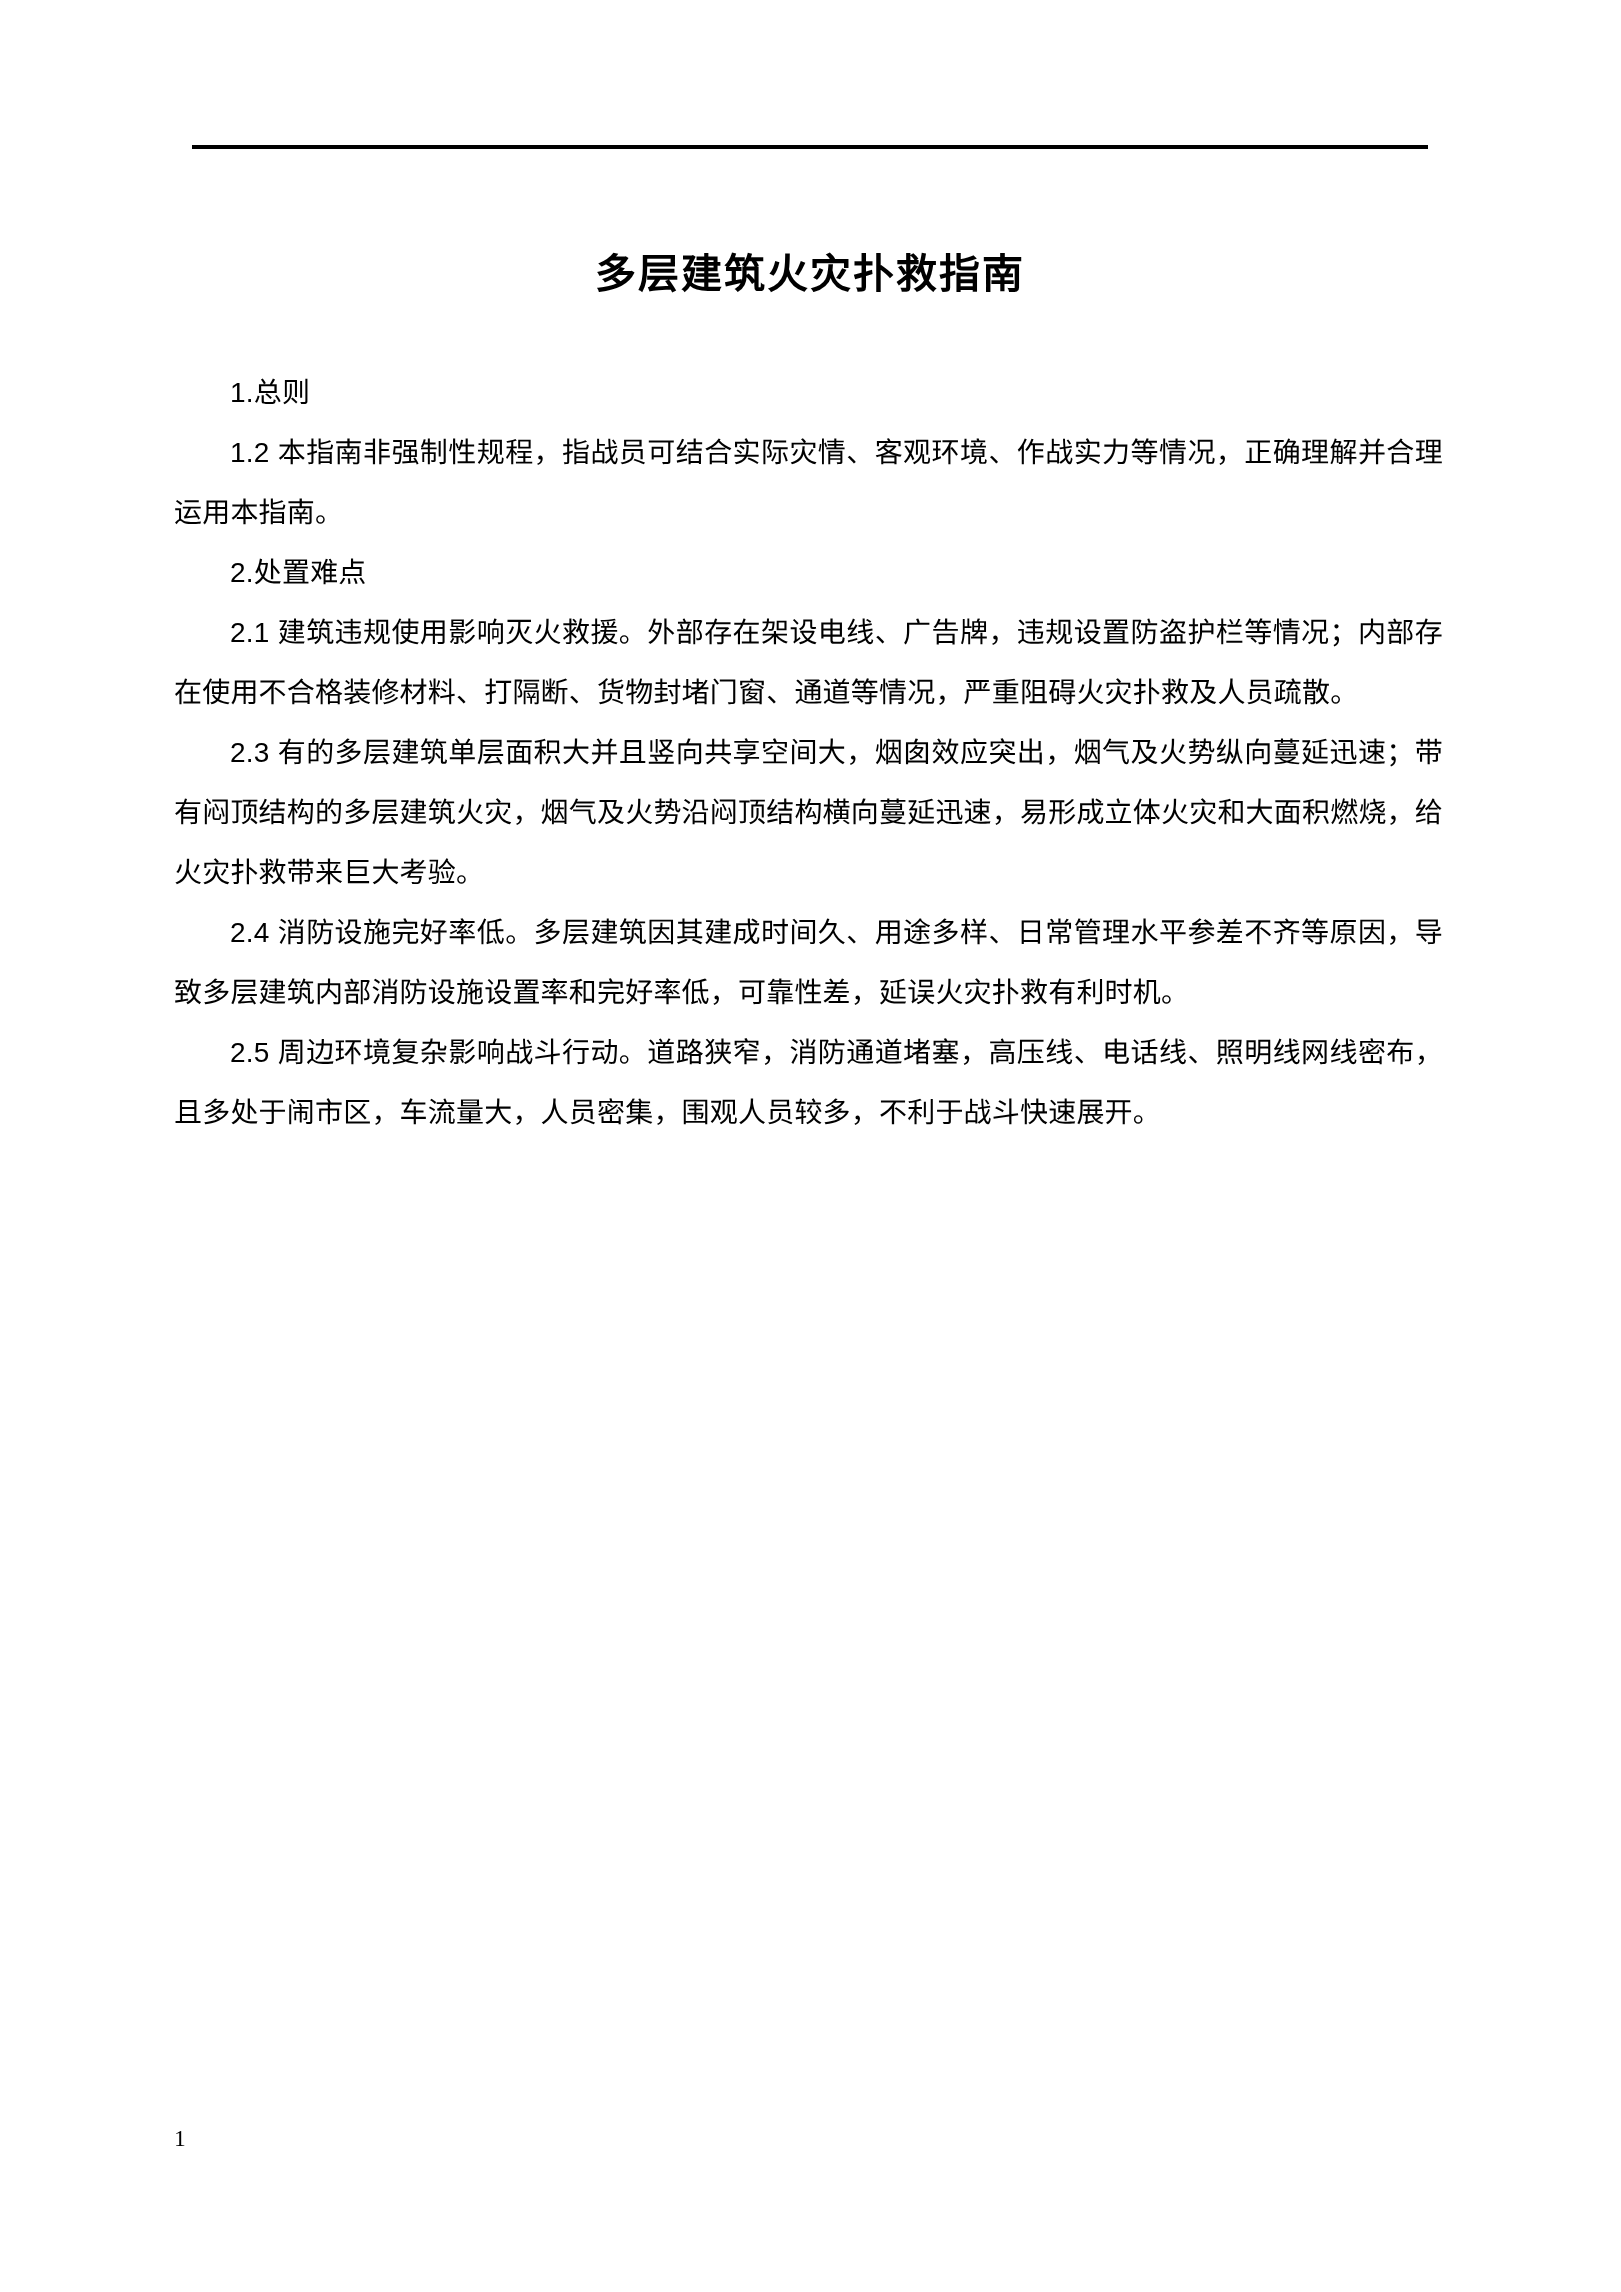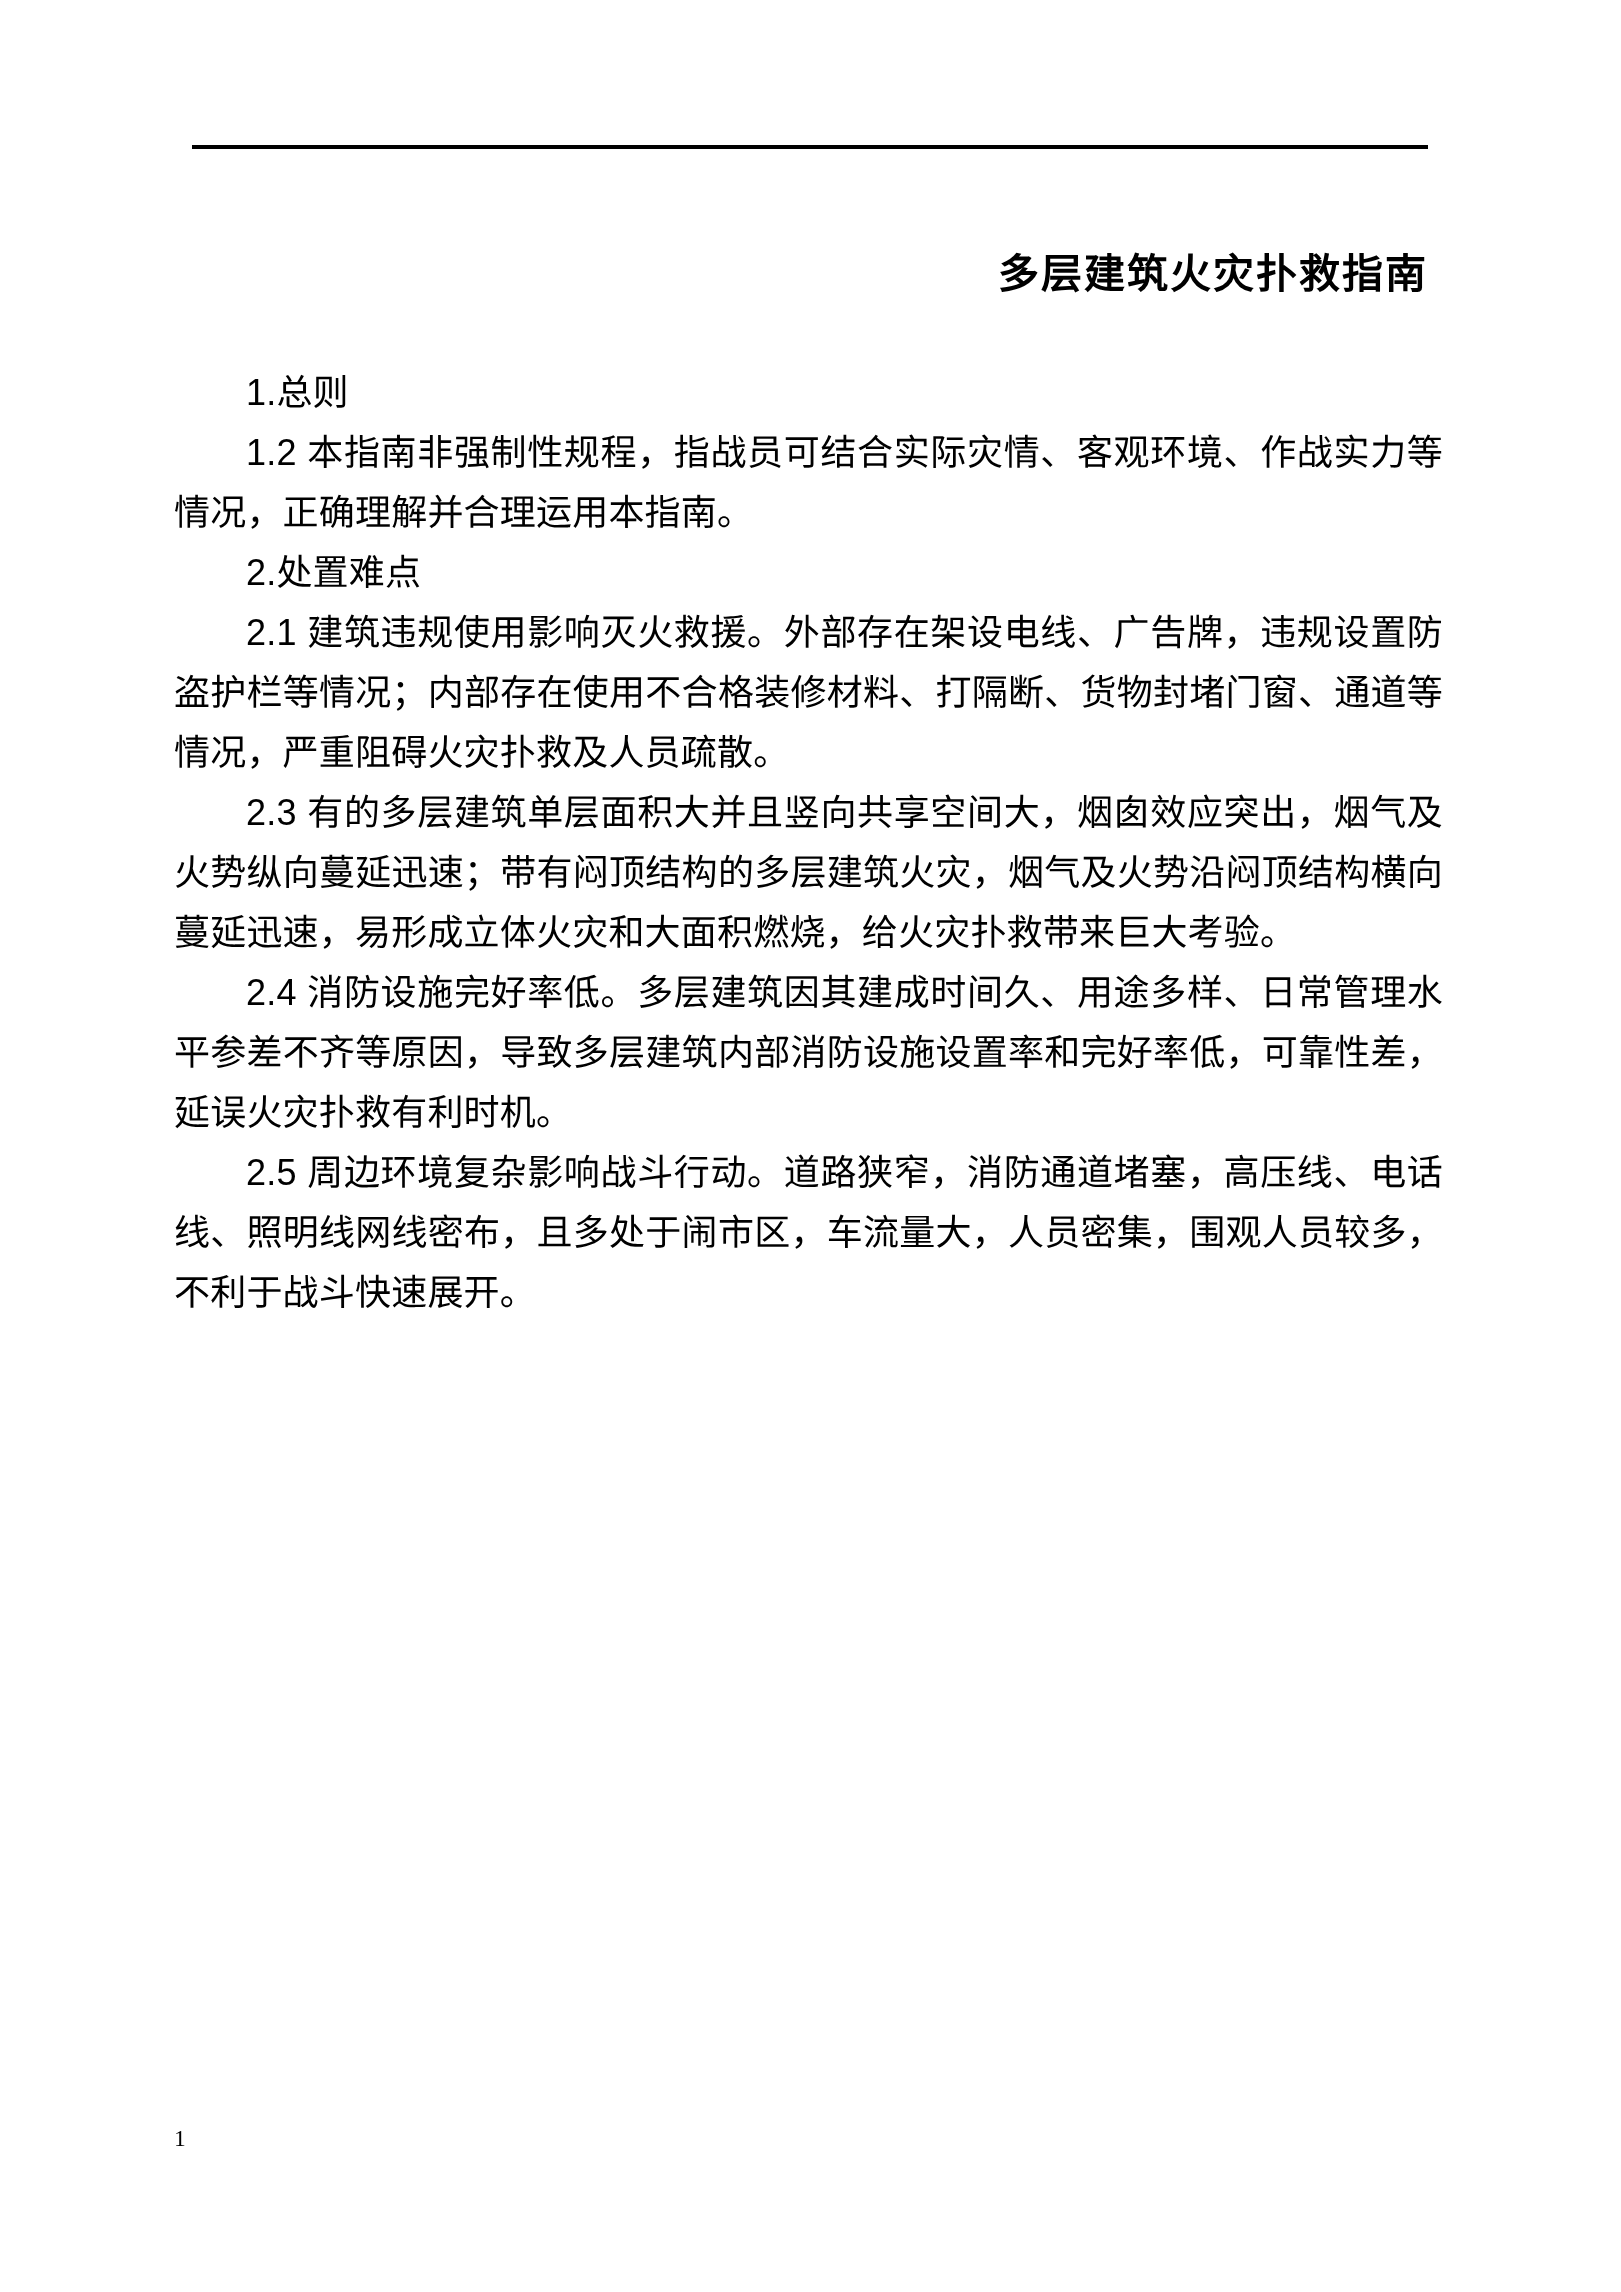--- a/index.html
+++ b/index.html
@@ -28,36 +28,36 @@
     width: 1236px;
     height: 3.9px;
     background: #000000;
   }
   
   .doc-title {
     position: absolute;
     left: 192px;
     top: 221px;
     width: 1236px;
-    text-align: right;
+    text-align: center;
     font-size: 41px;
     font-weight: 700;
     letter-spacing: 2px;
     line-height: 1.3;
     font-family: "Liberation Sans", "DejaVu Sans", sans-serif;
   }
   
   .body-block {
     position: absolute;
     left: 174px;
     top: 363px;
     width: 1269px;
   }
   .para {
-    font-size: 36px;
+    font-size: 28px;
     line-height: 60px;
     text-align: justify;
     text-justify: inter-ideograph;
     margin: 0;
     text-indent: 2em;
     font-family: "Liberation Sans", "DejaVu Sans", sans-serif;
     letter-spacing: 0.2px;
   }
   .para.heading {
     text-indent: 2em;

